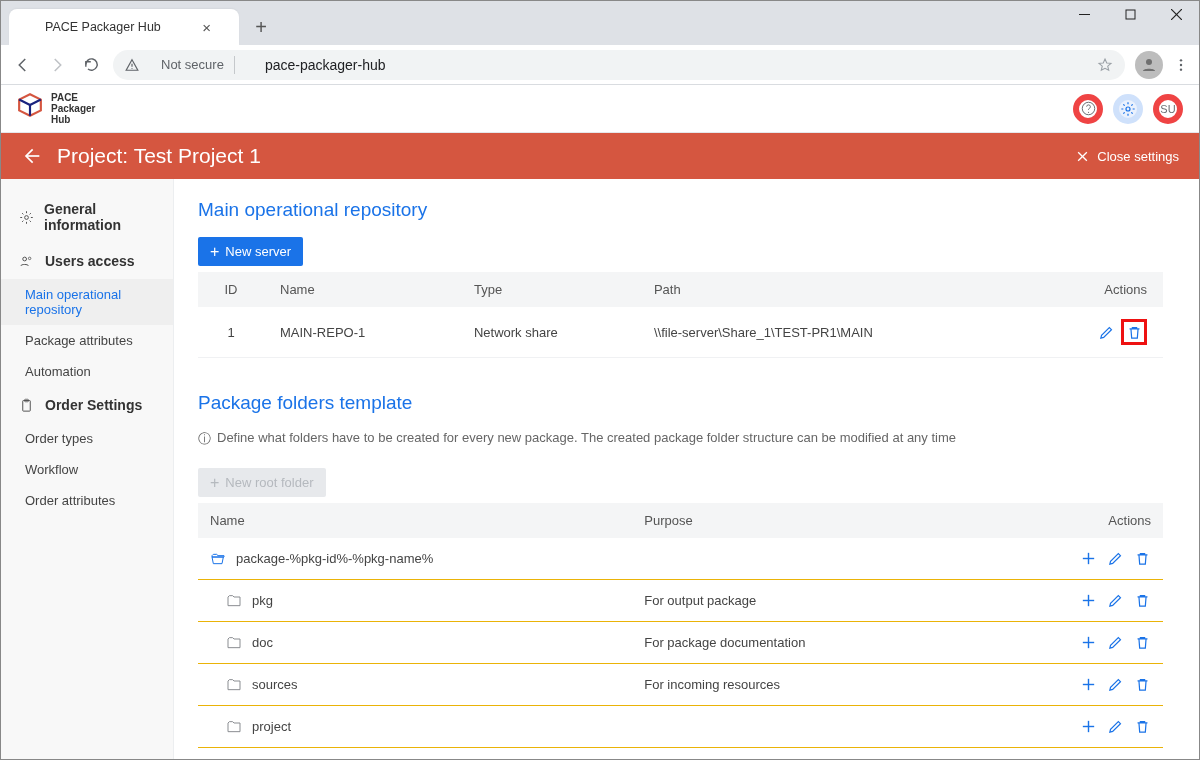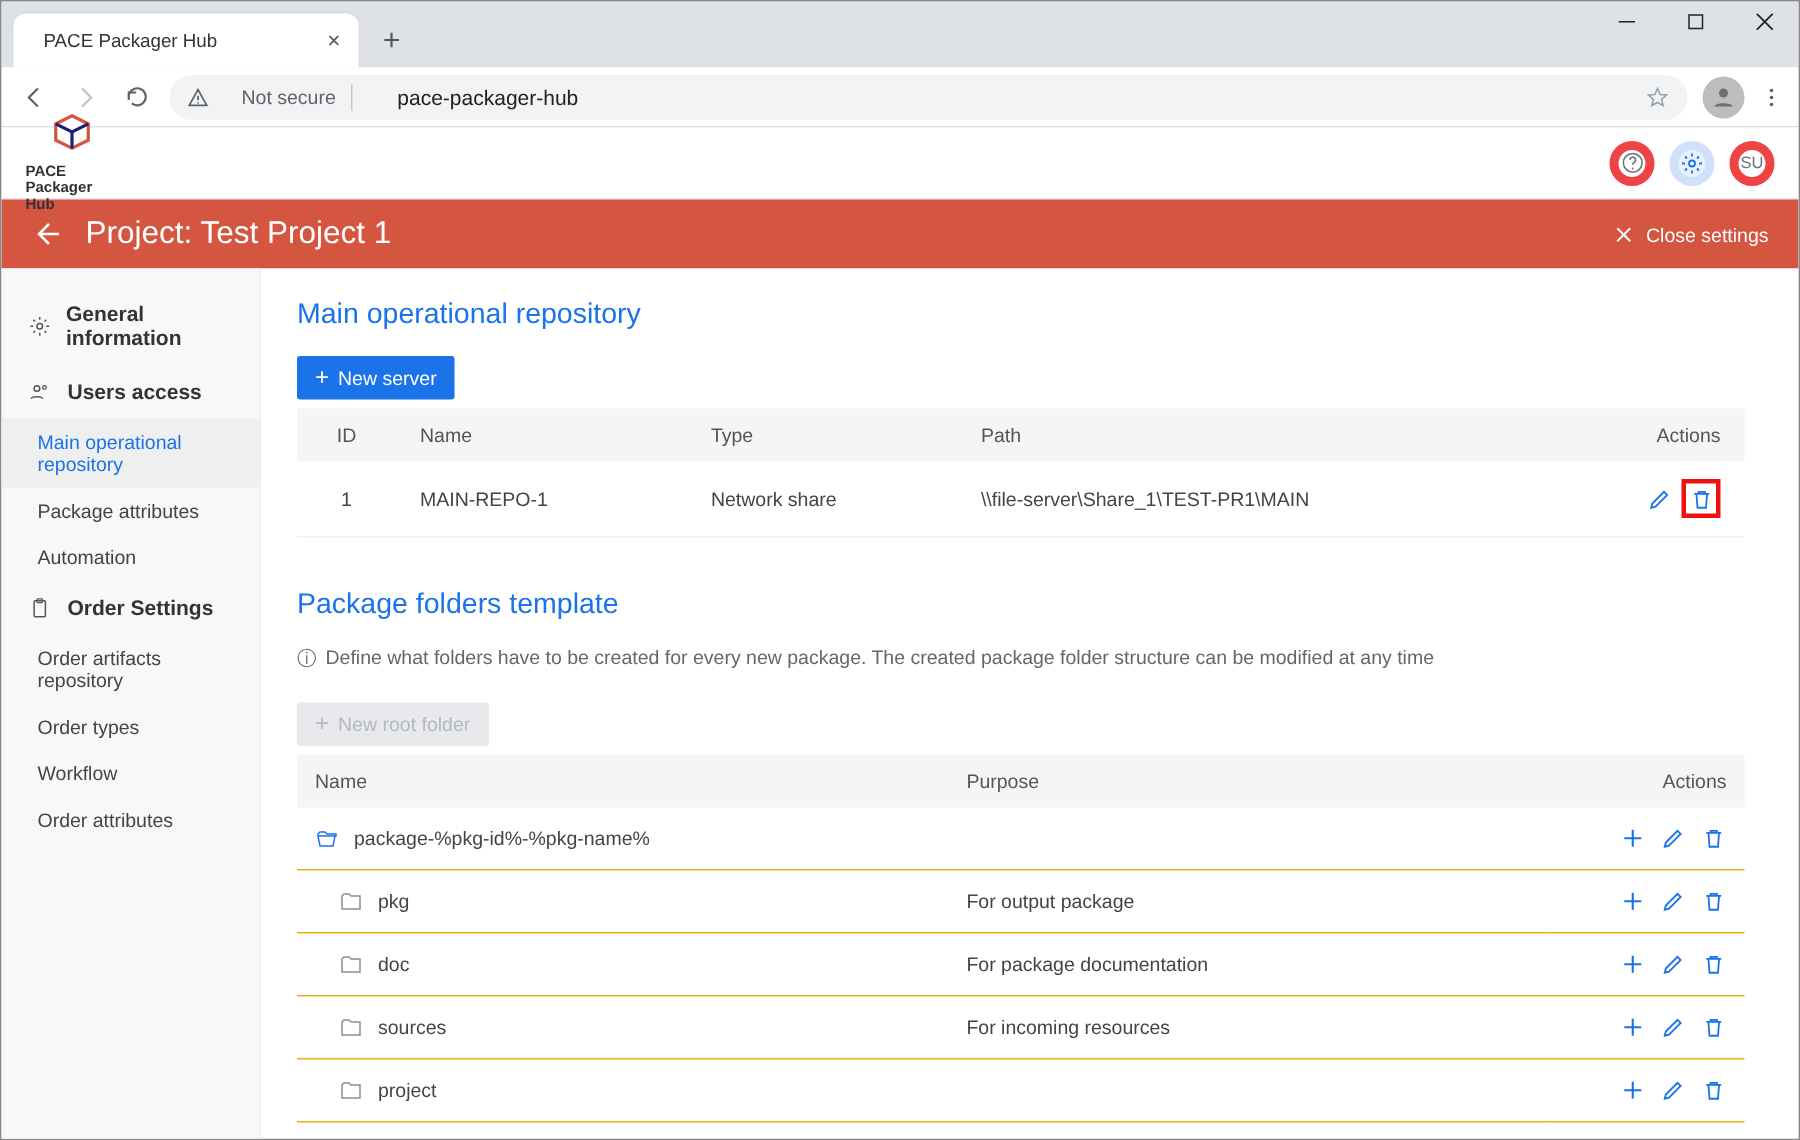--- a/index.html
+++ b/index.html
@@ -20,21 +20,21 @@
     display: flex;
     align-items: flex-start;
   }
   .tab {
     margin: 8px 0 0 8px;
     background: #fff;
     border-radius: 8px 8px 0 0;
     height: 36px;
     display: flex;
     align-items: center;
-    padding: 0 12px;
+    padding: 0 28px;
     gap: 8px;
     min-width: 230px;
     box-shadow: 0 -1px 2px rgba(0,0,0,0.04);
   }
   .tab-title { font-size: 12.5px; color: #333; flex: 1; }
   .tab-close { color: #555; font-size: 15px; cursor: pointer; }
   .new-tab {
     margin: 14px 0 0 10px;
     color: #555;
     font-size: 20px;
@@ -84,21 +84,21 @@
 
   .app-header {
     height: 48px;
     background: #fff;
     border-bottom: 1px solid #e5e7eb;
     display:flex;
     align-items:center;
     padding: 0 16px;
     gap: 10px;
   }
-  .app-header .branding { display:flex; align-items:flex-end; gap:8px;flex-direction:column; }
+  .app-header .branding { display:flex; align-items:flex-start; gap:8px; }
   .branding-text { font-size:10px; line-height:11px; color:#333; font-weight:600;}
   .app-header-actions { margin-left:auto; display:flex; gap:10px; align-items:center;}
   .hdr-btn {
     width:30px;height:30px;border-radius:50%;display:flex;align-items:center;justify-content:center;
     border:6px solid #ef4444; color:#6b7075; cursor:pointer;
   }
   .hdr-btn.gear-active { color:#1a73e8; border-color:#cfe1fb; background:#eaf1fd;}
   .hdr-btn.user { font-size:11px; color:#6b7075;}
 
   .page-title-bar {
@@ -368,21 +368,20 @@
     <div class="side-sub"><span>Automation</span></div>
     <div class="side-item section">
       <span class="side-ico">
           <svg width="15" height="15" viewBox="0 0 24 24">
             <rect x="6" y="4" width="12" height="17" rx="1" fill="none" stroke="#555" stroke-width="1.6"></rect>
             <rect x="9" y="2" width="6" height="4" rx="1" fill="none" stroke="#555" stroke-width="1.3"></rect>
           </svg>
         </span>
       <span>Order Settings</span>
     </div>
-    <div class="side-sub"><span>Order artifacts repository</span></div>
     <div class="side-sub"><span>Order types</span></div>
     <div class="side-sub"><span>Workflow</span></div>
     <div class="side-sub"><span>Order attributes</span></div>
   </div>
 
   <div class="main">
 
     <h2 class="section-title">Main operational repository</h2>
     <button class="btn-primary">
       <span class="plus">+</span>

